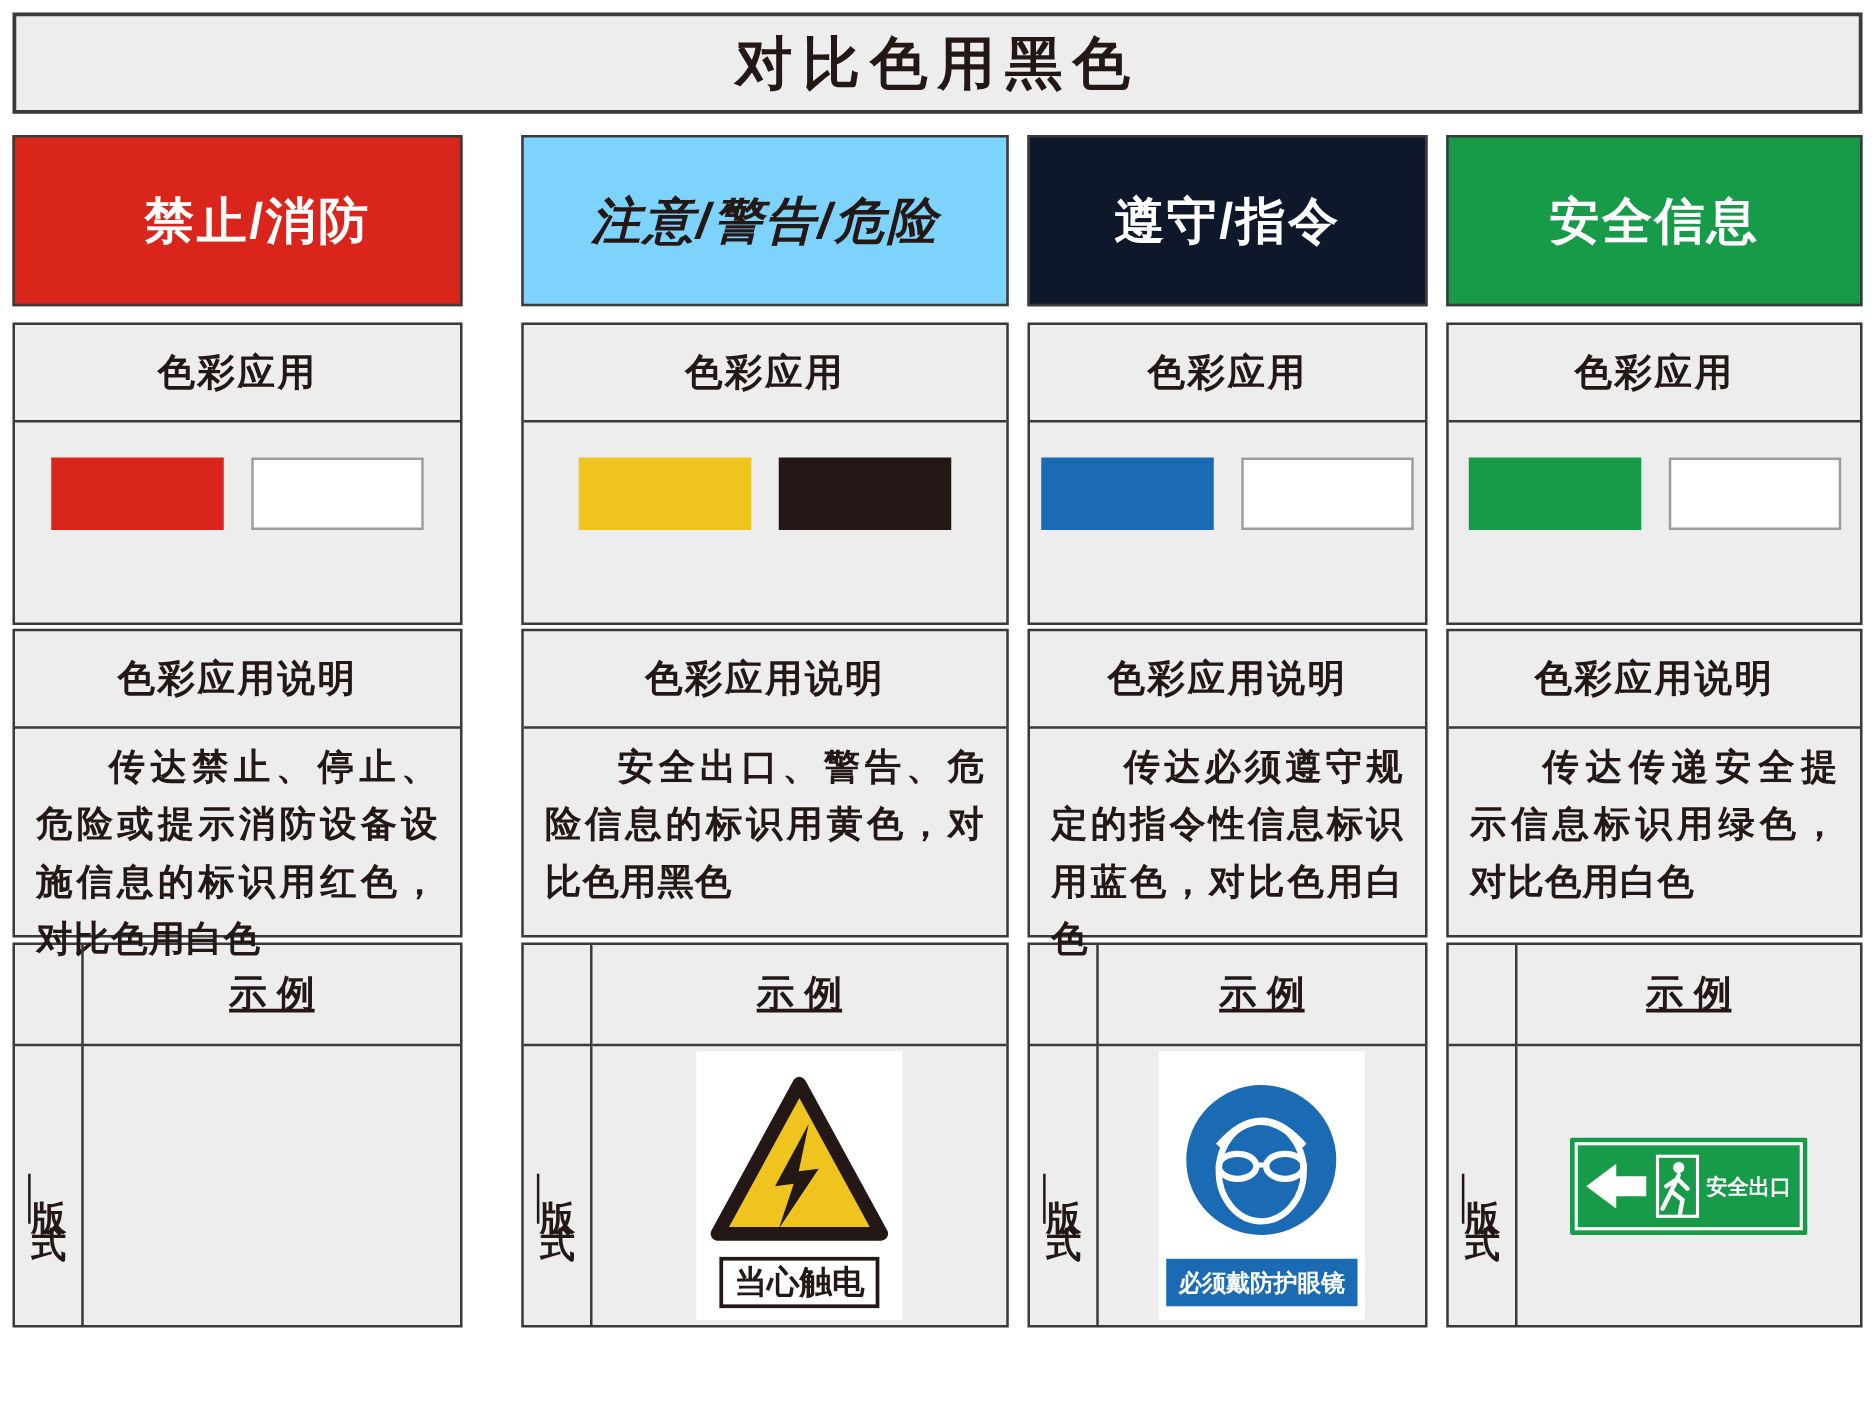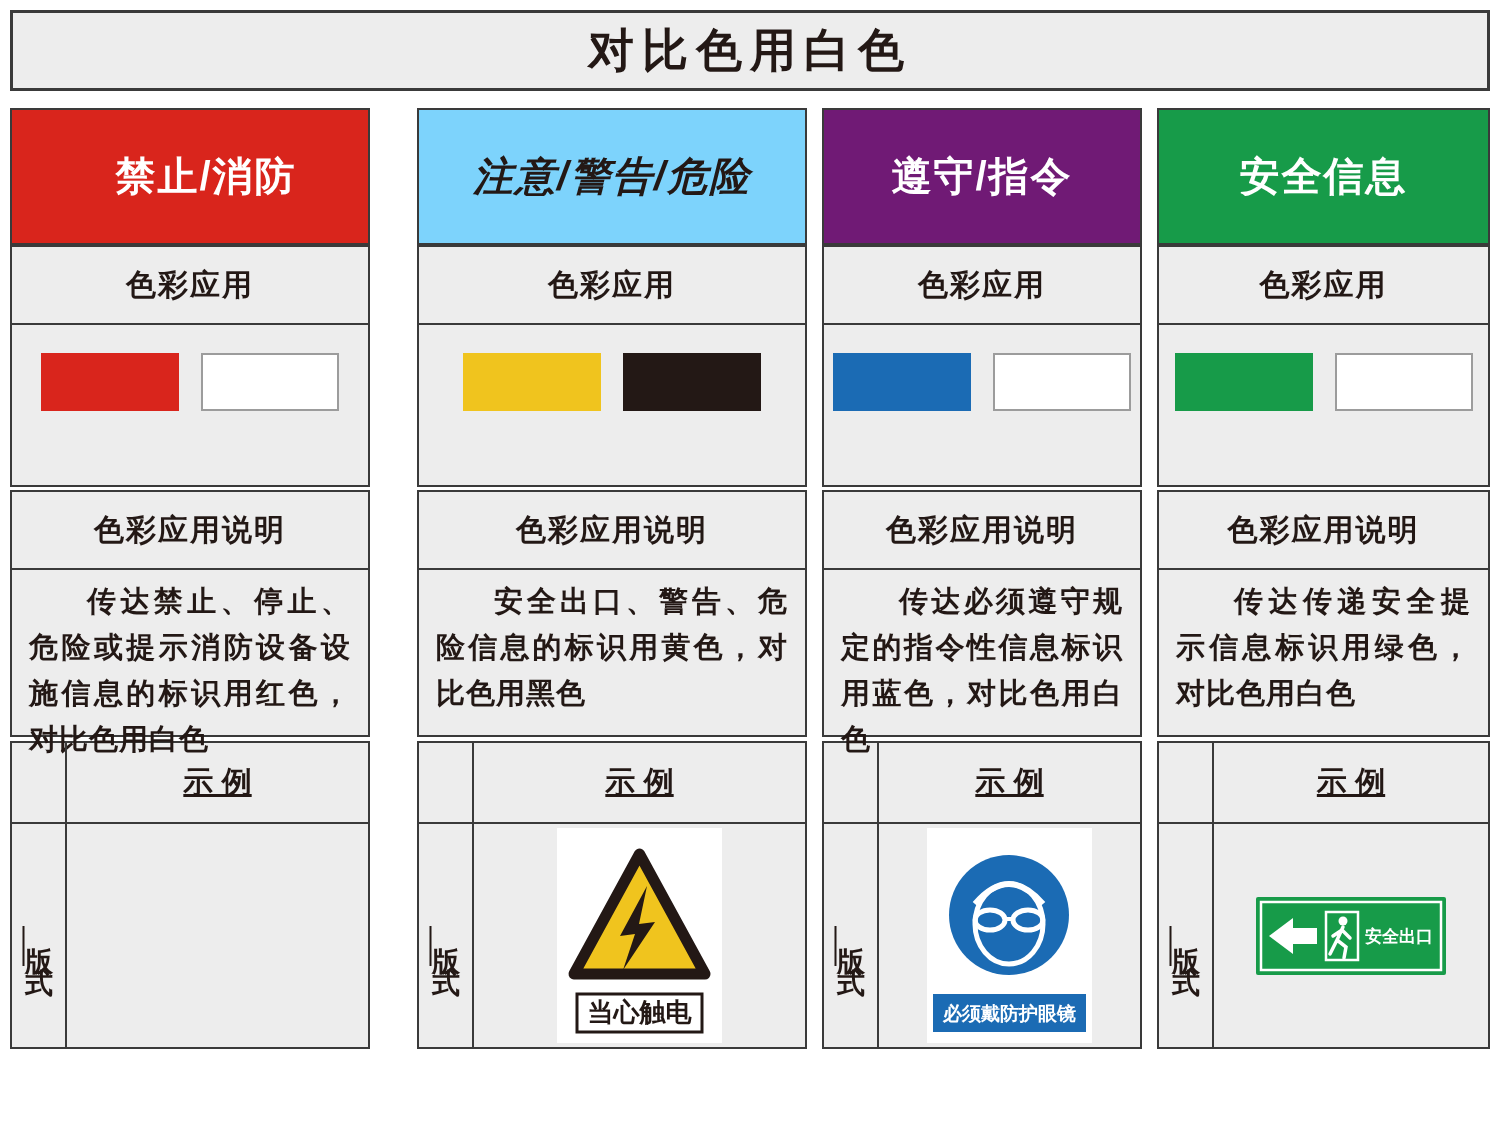--- a/index.html
+++ b/index.html
@@ -18,21 +18,21 @@
   .col-1{left:10px;width:360px;}
   .col-2{left:417px;width:390px;}
   .col-3{left:822px;width:320px;}
   .col-4{left:1157px;width:333px;}
   .head-block{
     height:137px;border:2px solid #3A3A3A;
     display:flex;align-items:center;justify-content:center;
     font-size:40px;font-weight:bold;letter-spacing:2px;
   }
   .box{border:2px solid #3A3A3A;background:#EDEDED;}
-  .app-box{height:242px;}
+  .app-box{margin-top:13px;height:242px;}
   .sec-label{
     height:78px;border-bottom:2px solid #3A3A3A;
     display:flex;align-items:center;justify-content:center;
     font-size:30px;font-weight:bold;letter-spacing:2px;
   }
   .swatch-row{height:113px;display:flex;align-items:center;justify-content:center;gap:22px;}
   .swatch{width:138px;height:58px;}
   .swatch.bordered{border:2px solid #9C9C9C;}
   .desc-box{margin-top:3px;height:247px;}
   .desc-text{
@@ -53,21 +53,21 @@
     writing-mode:vertical-rl;text-orientation:upright;
     font-size:28px;font-weight:bold;letter-spacing:20px;padding-top:20px;
   }
   .ex-main{display:flex;align-items:center;justify-content:center;}
   .sign-card{background:#ffffff;display:block;}
   svg text{font-family:"Liberation Sans","DejaVu Sans",sans-serif;}
 </style>
 </head>
 <body>
 
-<div class="title-box">对比色用白色</div>
+<div class="title-box">对比色用黑色</div>
 
 <div class="col col-1">
   <div class="head-block" style="color: rgb(255, 255, 255); background-color: rgb(217, 37, 28); padding-left: 32px;">禁止/消防</div>
 
   <div class="box app-box">
     <div class="sec-label">色彩应用</div>
     <div class="swatch-row">
       <div class="swatch" style="background-color: rgb(217, 37, 28);"></div>
       <div class="swatch bordered" style="background-color: rgb(255, 255, 255);"></div>
     </div>
@@ -114,21 +114,21 @@
         <path d="M82.5,26 L17,146 L148,146 Z" stroke="#231815" stroke-width="11" stroke-linejoin="round" fill="#F0C41E"></path>
         <path d="M90,58 L63,108 L78,106 L66,142 L98,94 L82,96 Z" fill="#231815"></path>
         <rect x="20" y="166" width="125" height="38" fill="#FFFFFF" stroke="#231815" stroke-width="3"></rect>
         <text x="82.5" y="193" text-anchor="middle" font-size="26" font-weight="bold" fill="#231815">当心触电</text>
       </svg>
     </div>
   </div>
 </div>
 
 <div class="col col-3">
-  <div class="head-block" style="color: rgb(255, 255, 255); background-color: #701a75;">遵守/指令</div>
+  <div class="head-block" style="color: rgb(255, 255, 255); background-color: #0f172a;">遵守/指令</div>
 
   <div class="box app-box">
     <div class="sec-label">色彩应用</div>
     <div class="swatch-row">
       <div class="swatch" style="background-color: rgb(27, 107, 180);"></div>
       <div class="swatch bordered" style="background-color: rgb(255, 255, 255);"></div>
     </div>
   </div>
 
   <div class="box desc-box">

